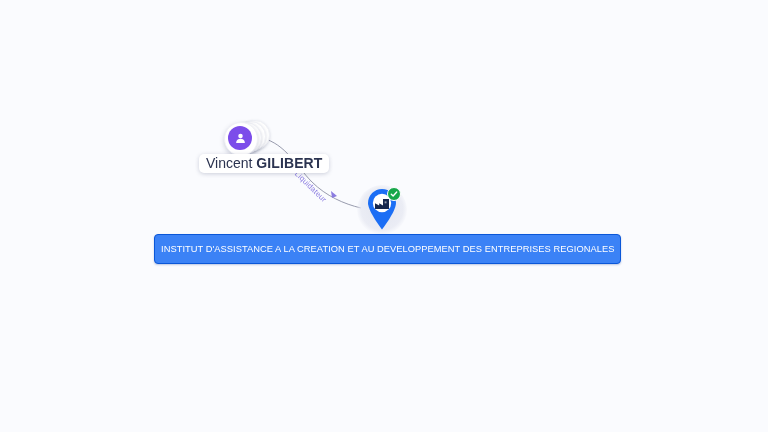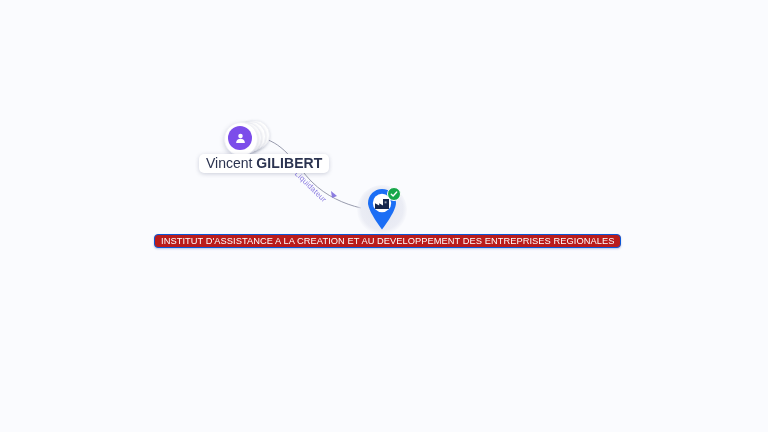--- a/index.html
+++ b/index.html
@@ -120,22 +120,22 @@
     justify-content: center;
     box-sizing: border-box;
   }
   .check-badge svg { width: 8px; height: 8px; display: block; }
 
   
   .company-banner {
     position: absolute;
     left: 154px;
     top: 234px;
-    height: 14px;
-    background: #b91c1c;
+    height: 30px;
+    background: #3b82f6;
     border: 1px solid #0a57d8;
     border-radius: 4px;
     box-sizing: border-box;
     color: #ffffff;
     font-size: 9.3px;
     line-height: 13px;
     font-weight: 400;
     letter-spacing: 0.05px;
     padding: 0 6px;
     white-space: nowrap;

